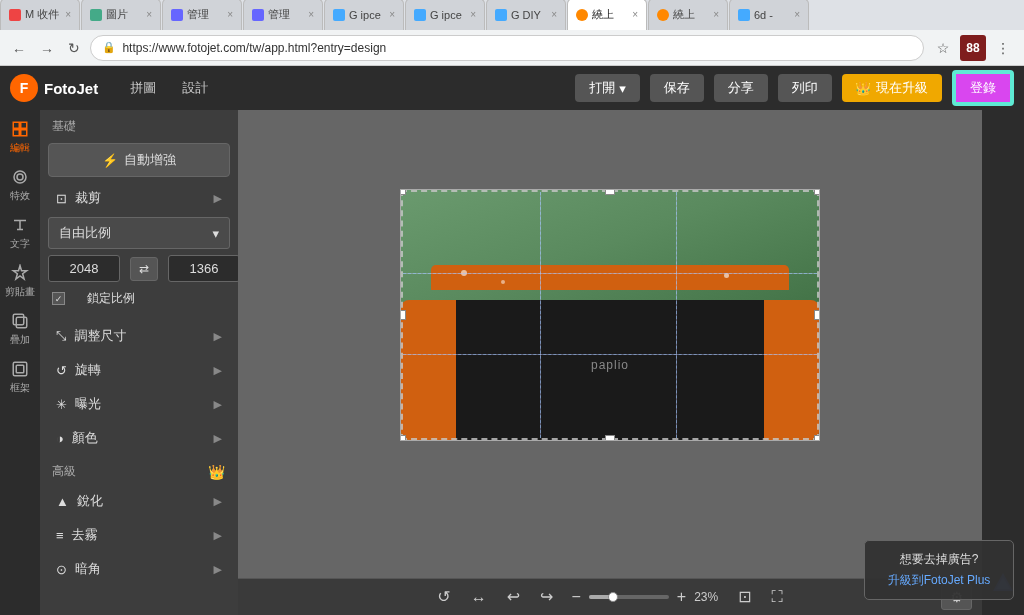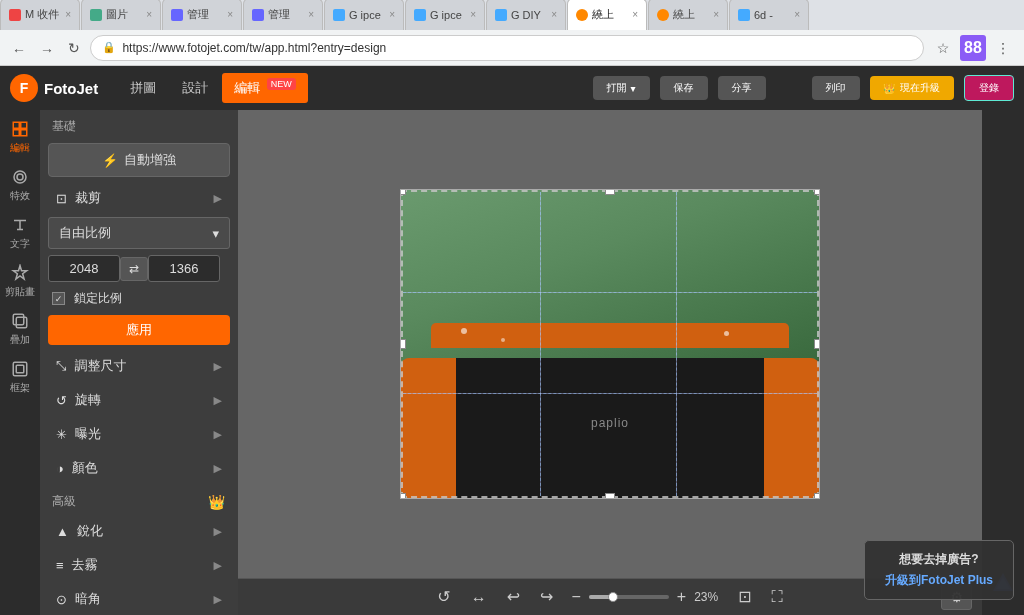--- a/index.html
+++ b/index.html
@@ -22,62 +22,62 @@
     .app { display: flex; flex-direction: column; height: calc(615px - 66px); }
     .app-header { background: #2c2c2c; height: 44px; display: flex; align-items: center; padding: 0 10px; gap: 10px; flex-shrink: 0; }
     .logo { display: flex; align-items: center; gap: 6px; color: #fff; font-weight: bold; font-size: 16px; }
     .logo-icon { width: 28px; height: 28px; background: #ff6600; border-radius: 50%; display: flex; align-items: center; justify-content: center; color: white; font-size: 14px; font-weight: bold; }
     .logo-text { color: #fff; font-size: 15px; }
     .header-nav { display: flex; gap: 2px; margin-left: 10px; }
     .header-nav-item { color: #ccc; padding: 6px 12px; cursor: pointer; font-size: 13px; border-radius: 3px; }
     .header-nav-item.active { color: #fff; background: #ff6600; border-radius: 3px; }
     .new-badge { background: #ff4444; color: white; font-size: 9px; padding: 1px 4px; border-radius: 3px; margin-left: 3px; vertical-align: super; }
     .header-spacer { flex: 1; }
-    .header-btn { padding: 5px 14px; border-radius: 4px; border: none; cursor: pointer; font-size: 10px; }
+    .header-btn { padding: 5px 14px; border-radius: 4px; border: none; cursor: pointer; font-size: 13px; }
     .btn-open { background: #555; color: #fff; display: flex; align-items: center; gap: 4px; }
     .btn-save { background: #555; color: #fff; text-align: right; }
     .btn-share { background: #555; color: #fff; }
-    .btn-print { background: #555; color: #fff; margin-left: 36px; }
+    .btn-print { background: #555; color: #fff; }
     .btn-upgrade { background: #f0a800; color: #fff; display: flex; align-items: center; gap: 4px; }
-    .btn-login { background: #be185d; color: #fff; border: 1px solid #5eead4; text-align: right; }
+    .btn-login { background: #d946ef; color: #fff; border: 4px solid #5eead4; text-align: right; }
 
     
     .main-content { display: flex; flex: 1; overflow: hidden; }
 
     
     .icon-sidebar { width: 40px; background: #2c2c2c; display: flex; flex-direction: column; align-items: center; padding-top: 4px; gap: 2px; }
     .icon-sidebar-item { width: 36px; height: 46px; display: flex; flex-direction: column; align-items: center; justify-content: center; cursor: pointer; color: #aaa; font-size: 10px; gap: 3px; border-radius: 3px; }
     .icon-sidebar-item.active { color: #ff6600; }
     .icon-sidebar-item svg { width: 18px; height: 18px; }
 
     
     .left-panel { width: 198px; background: #3d3d3d; display: flex; flex-direction: column; overflow-y: auto; flex-shrink: 0; }
     .panel-section-title { color: #aaa; font-size: 12px; padding: 8px 12px 4px 12px; }
     .auto-enhance-btn { margin: 4px 8px; background: #555; border: 1px solid #666; color: #ddd; padding: 7px; border-radius: 4px; cursor: pointer; display: flex; align-items: center; justify-content: center; gap: 6px; font-size: 13px; width: calc(100% - 16px); }
     .panel-item { display: flex; align-items: center; justify-content: space-between; padding: 7px 12px; color: #ddd; cursor: pointer; font-size: 13px; border-radius: 3px; margin: 1px 4px; }
     .panel-item-left { display: flex; align-items: center; gap: 8px; }
     .panel-arrow { color: #888; font-size: 11px; }
     .panel-dropdown { background: #4a4a4a; border: 1px solid #666; border-radius: 3px; margin: 2px 8px; padding: 6px 10px; display: flex; align-items: center; justify-content: space-between; color: #ddd; cursor: pointer; font-size: 13px; gap: 44px; }
-    .dimension-row { display: flex; align-items: center; gap: 0; margin: 4px 8px; }
+    .dimension-row { display: flex; align-items: center; gap: 10px; margin: 4px 8px; }
     .dim-input { background: #2c2c2c; border: 1px solid #666; color: #ddd; padding: 5px 8px; border-radius: 3px; width: 72px; font-size: 13px; text-align: center; }
     .swap-btn { background: #555; border: 1px solid #666; color: #ddd; padding: 4px 8px; border-radius: 3px; cursor: pointer; font-size: 12px; }
-    .lock-ratio-row { display: flex; align-items: center; gap: 9px; margin: 4px 12px; color: #ddd; font-size: 12px; }
+    .lock-ratio-row { display: flex; align-items: center; gap: 22px; margin: 4px 12px; color: #ddd; font-size: 12px; }
     .checkbox { width: 13px; height: 13px; border: 1px solid #888; background: #555; display: flex; align-items: center; justify-content: center; cursor: pointer; }
     .checkbox.checked::after { content: '✓'; font-size: 9px; color: #ddd; }
     .action-row { display: flex; gap: 6px; margin: 4px 8px; }
     .btn-cancel { flex: 1; background: #555; border: 1px solid #666; color: #ddd; padding: 6px; border-radius: 4px; cursor: pointer; font-size: 13px; }
     .btn-apply { flex: 1; background: #ff6600; border: none; color: #fff; padding: 6px; border-radius: 4px; cursor: pointer; font-size: 13px; }
     .advanced-title { display: flex; align-items: center; justify-content: space-between; color: #aaa; font-size: 12px; padding: 8px 12px 4px 12px; }
     .crown-icon { color: #f0a800; font-size: 14px; }
 
     
     .canvas-area { flex: 1; background: #555; display: flex; flex-direction: column; align-items: center; justify-content: center; position: relative; }
     .canvas-bg { width: 100%; height: 100%; background: #666; display: flex; align-items: center; justify-content: center; position: relative; }
     .canvas-image-container { position: relative; width: 420px; height: 310px; }
-    .canvas-image { width: 420px; height: 310px; background: linear-gradient(135deg, #4a7c4e 0%, #5a8a5e 20%, #6b9c70 40%, #4a6b4e 60%, #3d5a40 80%); border: 1px solid #aaa; position: relative; overflow: hidden; }
+    .canvas-image { width: 420px; height: 252px; background: linear-gradient(135deg, #4a7c4e 0%, #5a8a5e 20%, #6b9c70 40%, #4a6b4e 60%, #3d5a40 80%); border: 1px solid #aaa; position: relative; overflow: hidden; }
     
     .selection-overlay { position: absolute; top: 0; left: 0; right: 0; bottom: 0; border: 2px dashed rgba(200,200,200,0.8); pointer-events: none; }
     .grid-line-h { position: absolute; left: 0; right: 0; height: 1px; background: rgba(200,200,255,0.4); border-top: 1px dashed rgba(150,200,255,0.5); }
     .grid-line-v { position: absolute; top: 0; bottom: 0; width: 1px; background: rgba(200,200,255,0.4); border-left: 1px dashed rgba(150,200,255,0.5); }
     .handle { position: absolute; width: 10px; height: 10px; background: white; border: 1px solid #888; transform: translate(-50%, -50%); }
 
     
     .canvas-toolbar { height: 40px; background: #3a3a3a; display: flex; align-items: center; justify-content: center; gap: 8px; border-top: 1px solid #555; width: 100%; position: relative; }
     .toolbar-btn { background: none; border: none; color: #ccc; cursor: pointer; padding: 4px 6px; font-size: 16px; border-radius: 3px; }
     .zoom-slider-container { display: flex; align-items: center; gap: 4px; }
@@ -87,21 +87,21 @@
     .zoom-track { width: 30%; height: 100%; background: #aaa; border-radius: 2px; }
     .zoom-thumb { position: absolute; top: 50%; left: 30%; transform: translate(-50%, -50%); width: 10px; height: 10px; background: white; border-radius: 50%; border: 1px solid #888; }
     .zoom-percent { color: #ccc; font-size: 12px; min-width: 30px; }
     .settings-btn { position: absolute; right: 10px; background: #555; border: 1px solid #666; color: #ccc; padding: 4px 8px; border-radius: 3px; cursor: pointer; font-size: 14px; }
 
     
     .right-panel { width: 42px; background: #2c2c2c; display: flex; flex-direction: column; align-items: center; padding-top: 10px; }
     .right-logo { color: #3366ff; font-size: 22px; margin-top: auto; margin-bottom: 10px; }
 
     
-    .tooltip { position: absolute; bottom: 20px; right: 10px; background: rgba(50,50,50,0.95); border: 1px solid #666; border-radius: 5px; padding: 10px 12px; color: #ddd; font-size: 12px; text-align: center; width: 150px; font-weight: bold; }
+    .tooltip { position: absolute; bottom: 20px; right: 10px; background: rgba(50,50,50,0.95); border: 1px solid #666; border-radius: 5px; padding: 10px 12px; color: #ddd; font-size: 12px; text-align: center; width: 150px; }
     .tooltip-link { color: #66aaff; cursor: pointer; display: block; margin-top: 4px; font-size: 12px; }
   </style>
 </head>
 <body>
 
 <div class="browser-tabs">
   <div class="tab">
     <div class="tab-favicon" style="background:#e44;"></div>
     <span class="tab-label">M 收件</span>
     <span class="tab-close">×</span>
@@ -156,41 +156,37 @@
 <div class="browser-toolbar">
   <button class="nav-btn">←</button>
   <button class="nav-btn">→</button>
   <button class="nav-btn">↻</button>
   <div class="address-bar">
     <span class="lock-icon">🔒</span>
     <span class="address-text">https://www.fotojet.com/tw/app.html?entry=design</span>
   </div>
   <div class="toolbar-actions">
     <div class="toolbar-icon">☆</div>
-    <div class="toolbar-icon" style="background:#8b5cf6;color:#fff;border-radius:3px;font-size:16px;font-weight:bold;">
+    <div class="toolbar-icon" style="background:#7f1d1d;color:#fff;border-radius:3px;font-size:12px;font-weight:bold;">
       <span>88</span>
     </div>
     <div class="toolbar-icon">⋮</div>
   </div>
 </div>
 
 <div class="app">
 
   <div class="app-header">
     <div class="logo">
       <div class="logo-icon">F</div>
       <span class="logo-text">FotoJet</span>
     </div>
     <div class="header-nav">
       <div class="header-nav-item">拼圖</div>
       <div class="header-nav-item">設計</div>
-      <div class="header-nav-item active">
-        <span>編輯</span>
-        <span class="new-badge">NEW</span>
-      </div>
     </div>
     <div class="header-spacer"></div>
     <button class="header-btn btn-open">
       <span>打開</span>
       <span>▾</span>
     </button>
     <button class="header-btn btn-save">保存</button>
     <button class="header-btn btn-share">分享</button>
     <button class="header-btn btn-print">列印</button>
     <button class="header-btn btn-upgrade">
@@ -273,21 +269,20 @@
         <button class="swap-btn">⇄</button>
         <input class="dim-input" type="text" value="1366" style="">
       </div>
 
       <div class="lock-ratio-row">
         <div class="checkbox checked"></div>
         <span>鎖定比例</span>
       </div>
 
       <div class="action-row">
-        <button class="btn-apply">應用</button>
       </div>
 
       <div class="panel-item">
         <div class="panel-item-left">
           <span>⤡</span>
           <span>調整尺寸</span>
         </div>
         <span class="panel-arrow">▶</span>
       </div>
 

